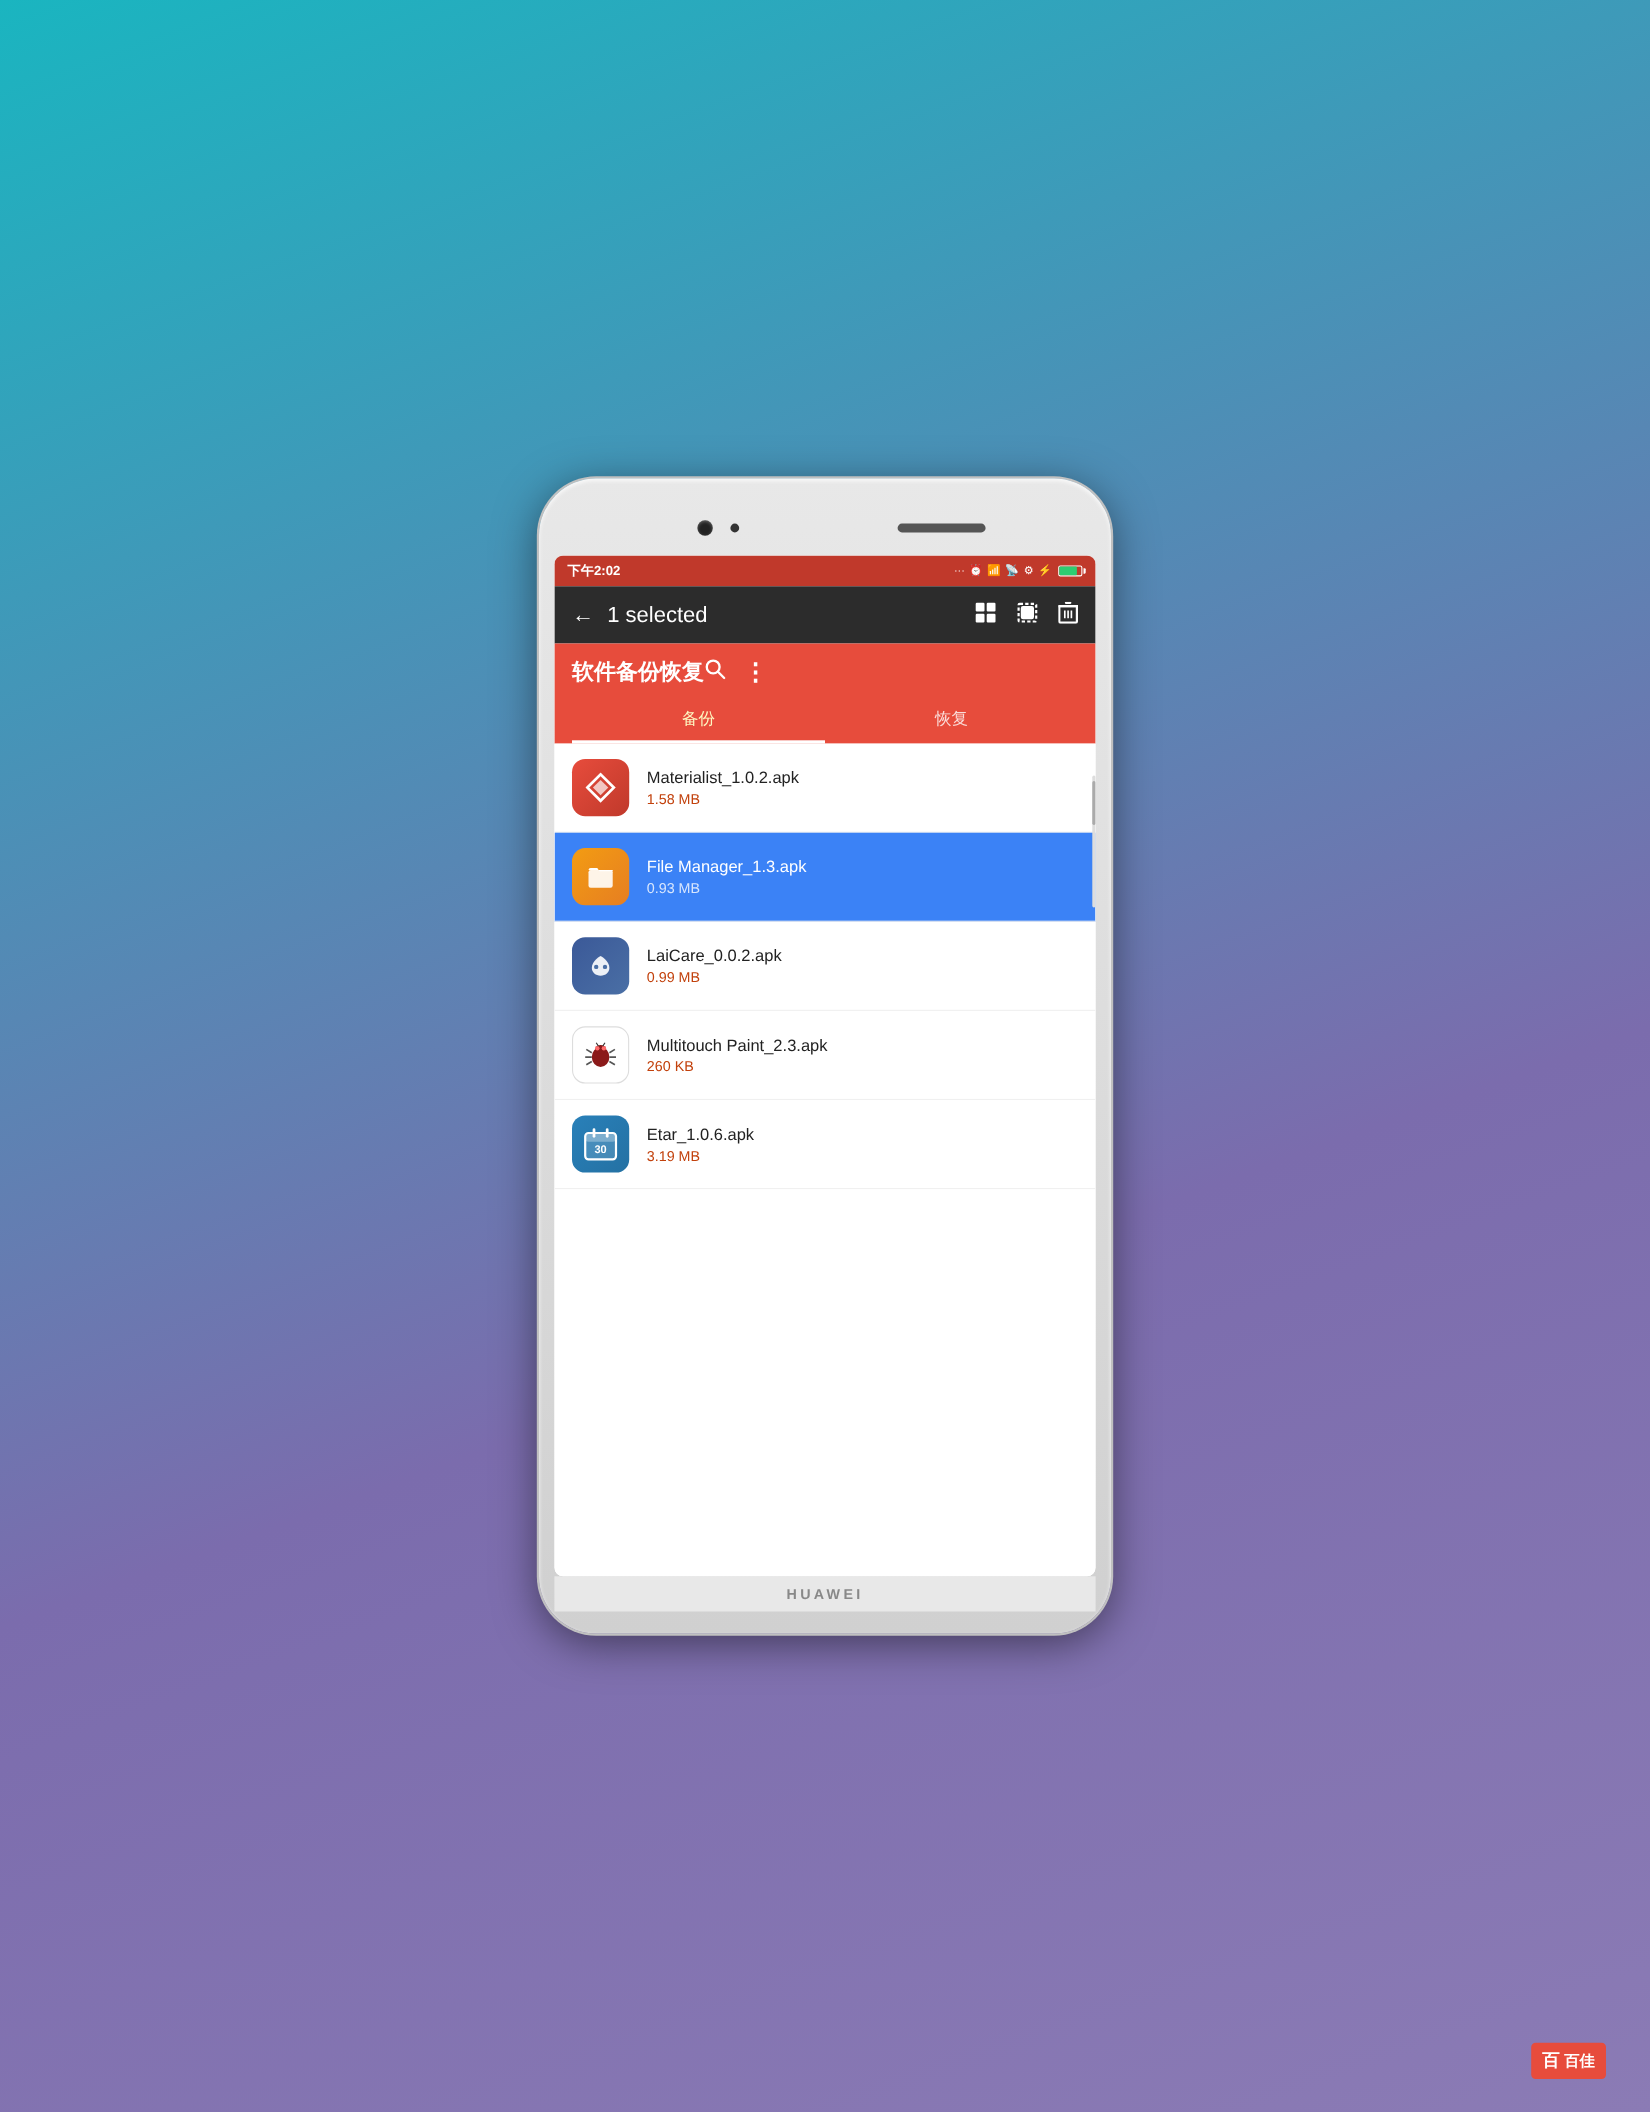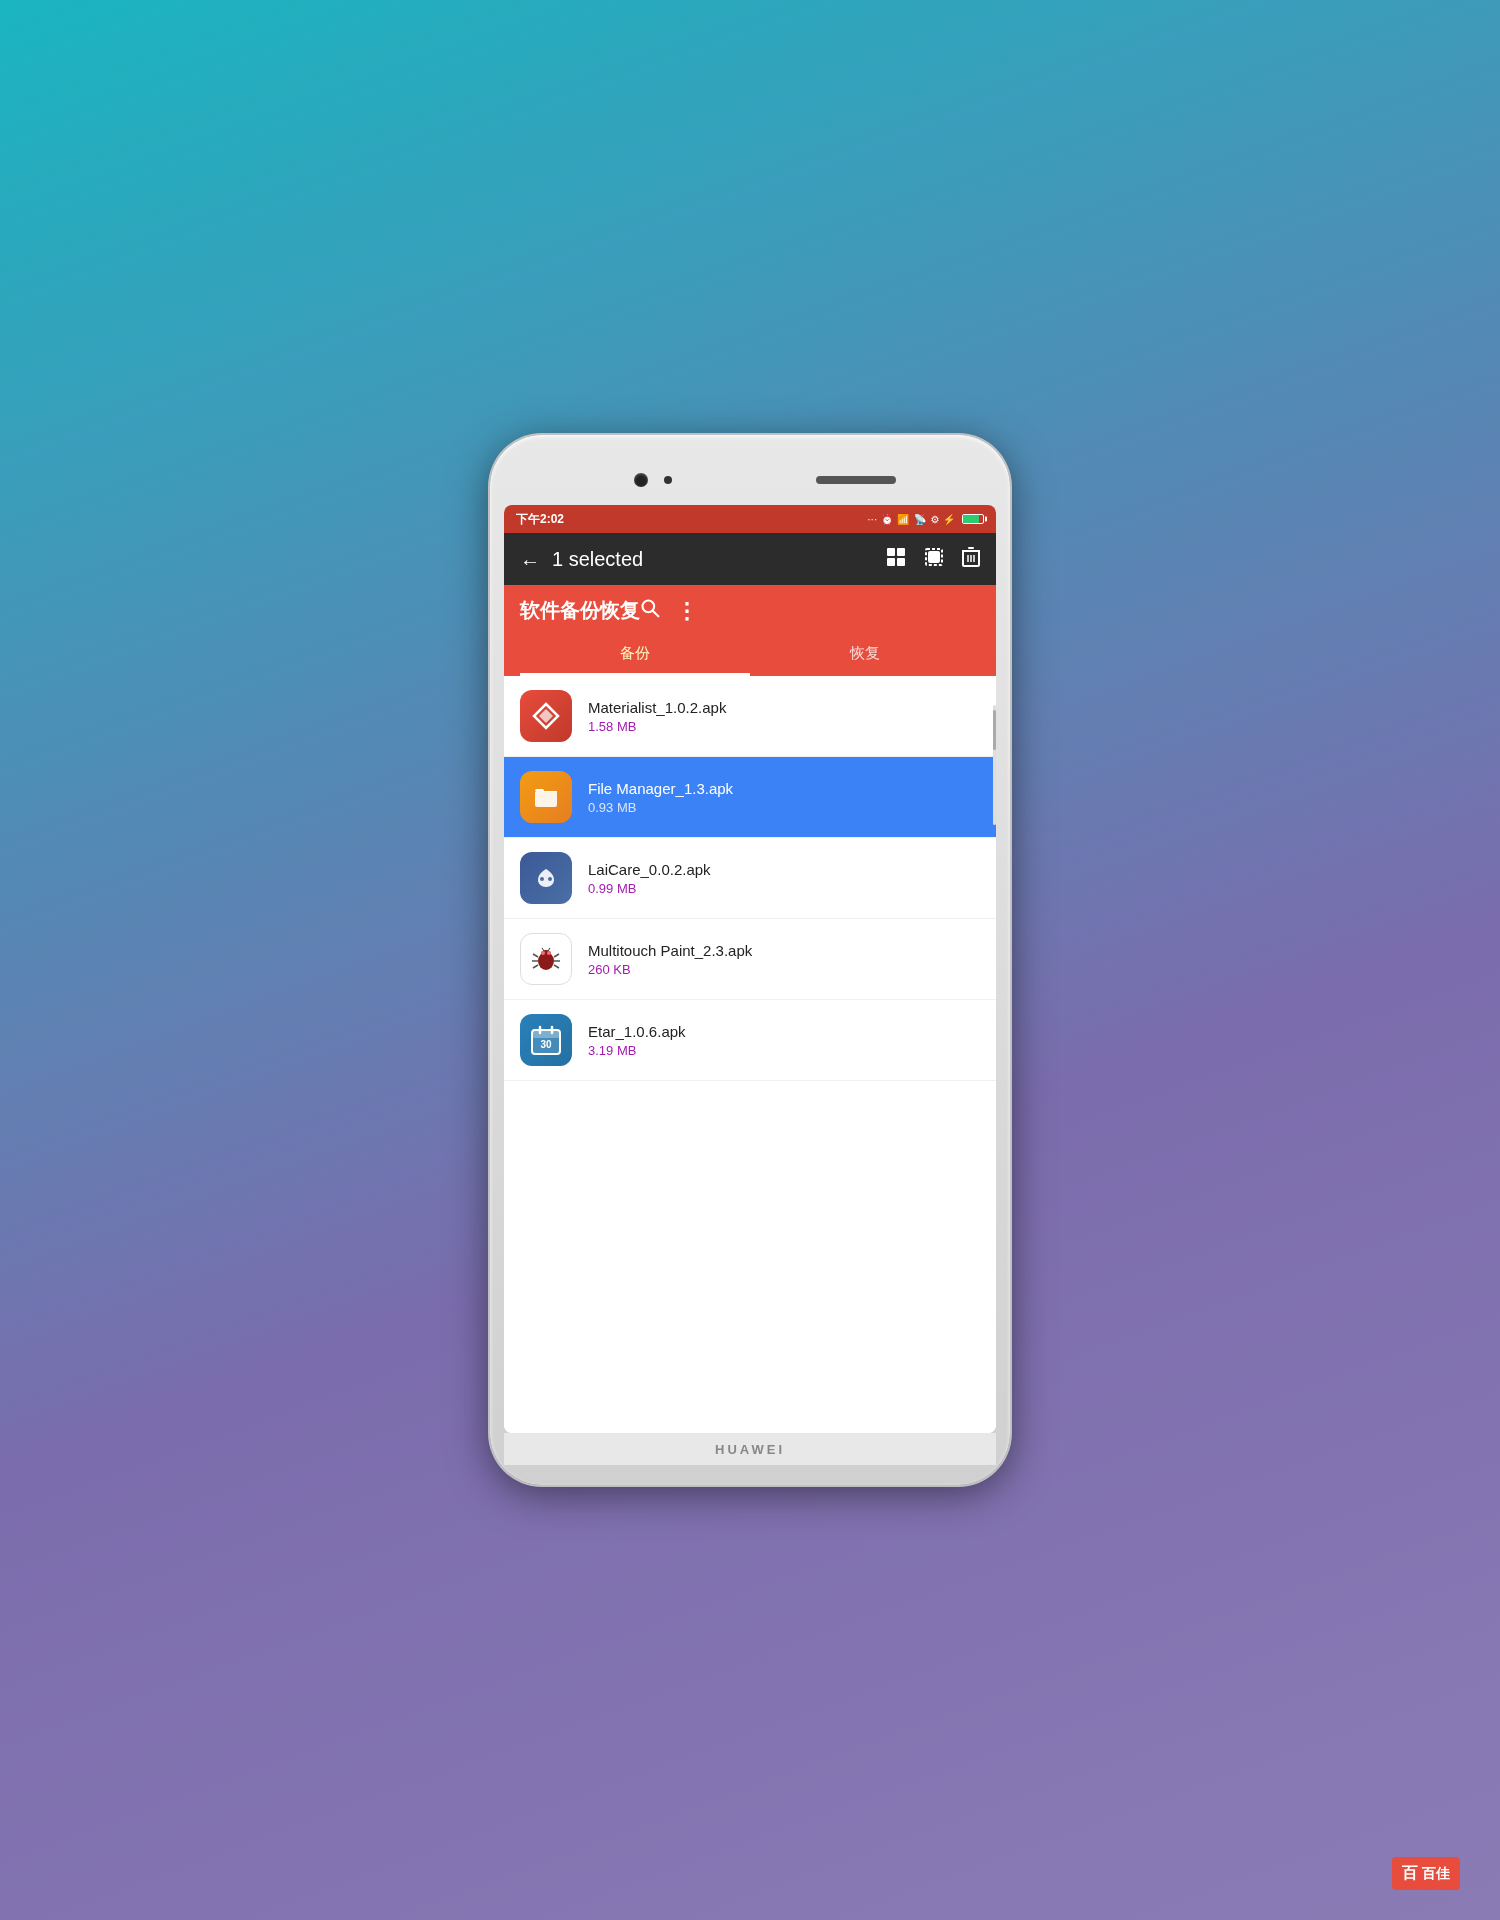--- a/index.html
+++ b/index.html
@@ -278,21 +278,21 @@
       font-weight: 500;
       margin-bottom: 3px;
     }
 
     .file-item.selected .file-name {
       color: #ffffff;
     }
 
     .file-size {
       font-size: 13px;
-      color: #a21caf;
+      color: #c2410c;
     }
 
     .file-item.selected .file-size {
       color: rgba(255,255,255,0.8);
     }
 
     
     .phone-bottom {
       height: 32px;
       display: flex;

